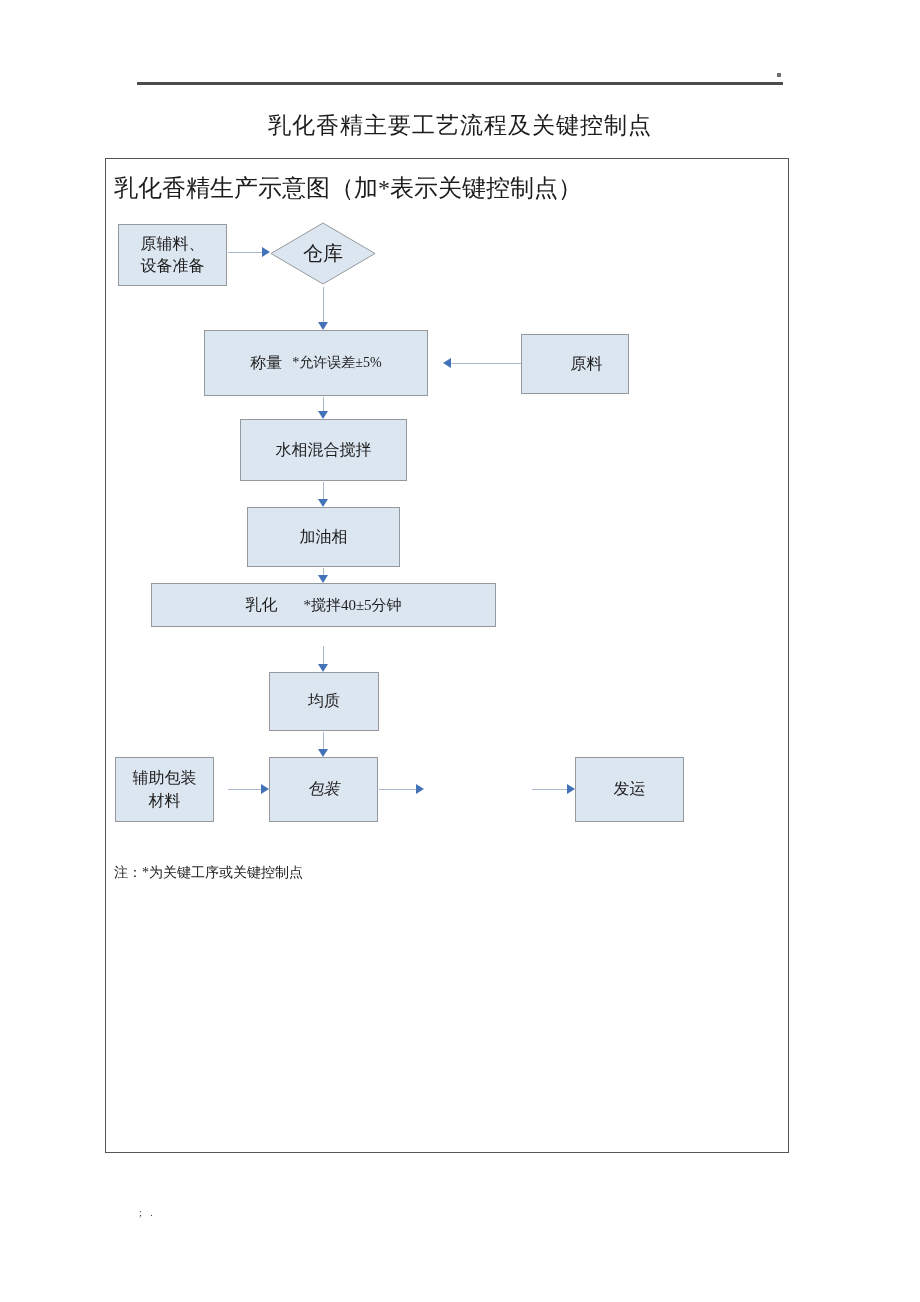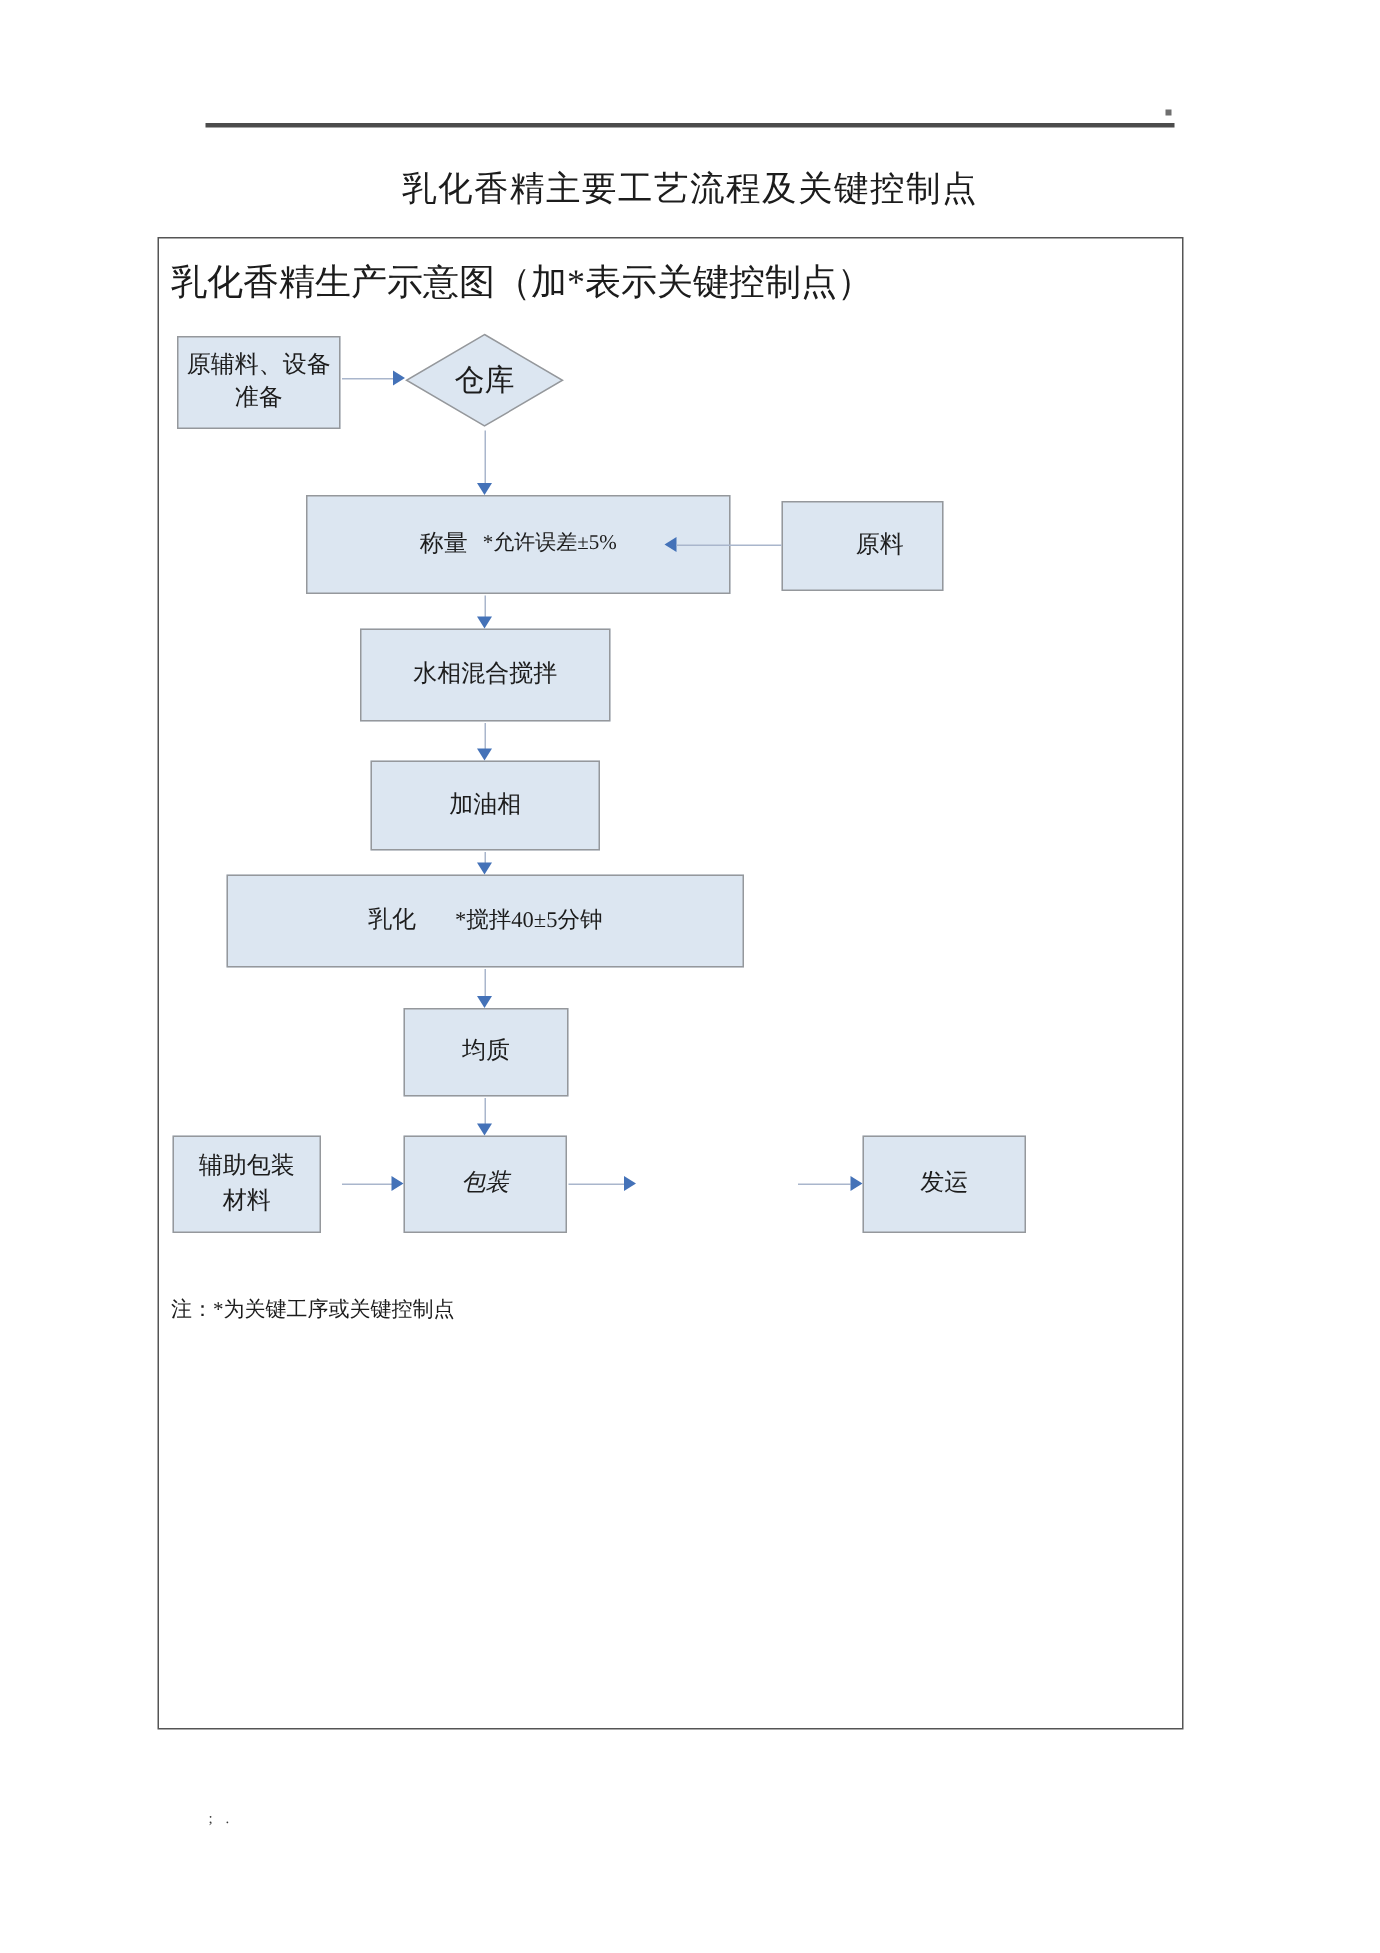--- a/index.html
+++ b/index.html
@@ -14,27 +14,27 @@
   .subtitle{position:absolute;left:114px;top:172px;font-size:24px;white-space:nowrap;}
   .note{position:absolute;left:114px;top:864px;font-size:14px;}
   .footer-marks{position:absolute;left:139px;top:1207px;font-size:10px;color:#3a3a3a;word-spacing:6px;}
 
   .node{
     position:absolute;background:var(--node-fill,#dce6f1);
     border:1px solid var(--node-border,#95989c);
     display:flex;align-items:center;justify-content:center;
     text-align:center;font-size:16px;line-height:1.4;box-sizing:border-box;
   }
-  .n-prep{left:118px;top:224px;width:109px;height:62px;padding:0 1px;}
-  .n-weigh{left:204px;top:330px;width:283px;height:66px;gap:10px;}
+  .n-prep{left:118px;top:224px;width:109px;height:62px;padding:0 17px;}
+  .n-weigh{left:204px;top:330px;width:224px;height:66px;gap:10px;}
   .n-weigh .annotation{font-size:14px;}
   .n-raw{left:521px;top:334px;width:108px;height:60px;padding-left:23px;}
   .n-water{left:240px;top:419px;width:167px;height:62px;}
   .n-oil{left:247px;top:507px;width:153px;height:60px;}
-  .n-emulsify{left:151px;top:583px;width:345px;height:62px;gap:26px;}
+  .n-emulsify{left:151px;top:583px;width:345px;height:44px;gap:26px;}
   .n-emulsify .annotation{font-size:15px;}
   .n-homog{left:269px;top:672px;width:110px;height:59px;}
   .n-aux{left:115px;top:757px;width:99px;height:65px;padding:0 14px;}
   .n-pack{left:269px;top:757px;width:109px;height:65px;font-style:italic;}
   .n-store{left:424px;top:757px;width:107px;height:65px;}
   .n-ship{left:575px;top:757px;width:109px;height:65px;}
 
   .diamond{position:absolute;left:270px;top:222px;width:106px;height:63px;}
   .diamond svg{position:absolute;left:0;top:0;}
   .diamond .label{position:absolute;left:0;top:0;width:106px;height:63px;display:flex;align-items:center;justify-content:center;font-size:20px;}

